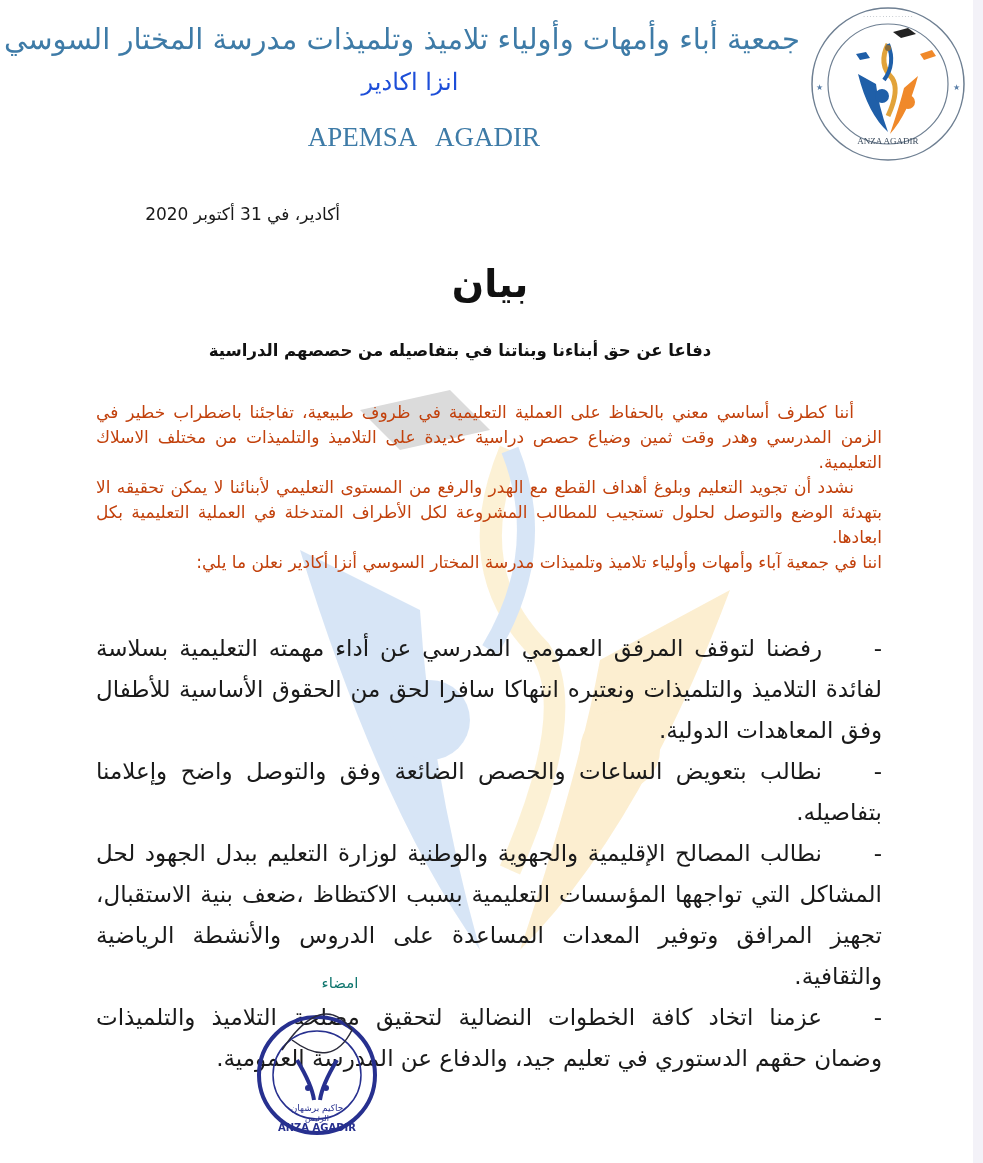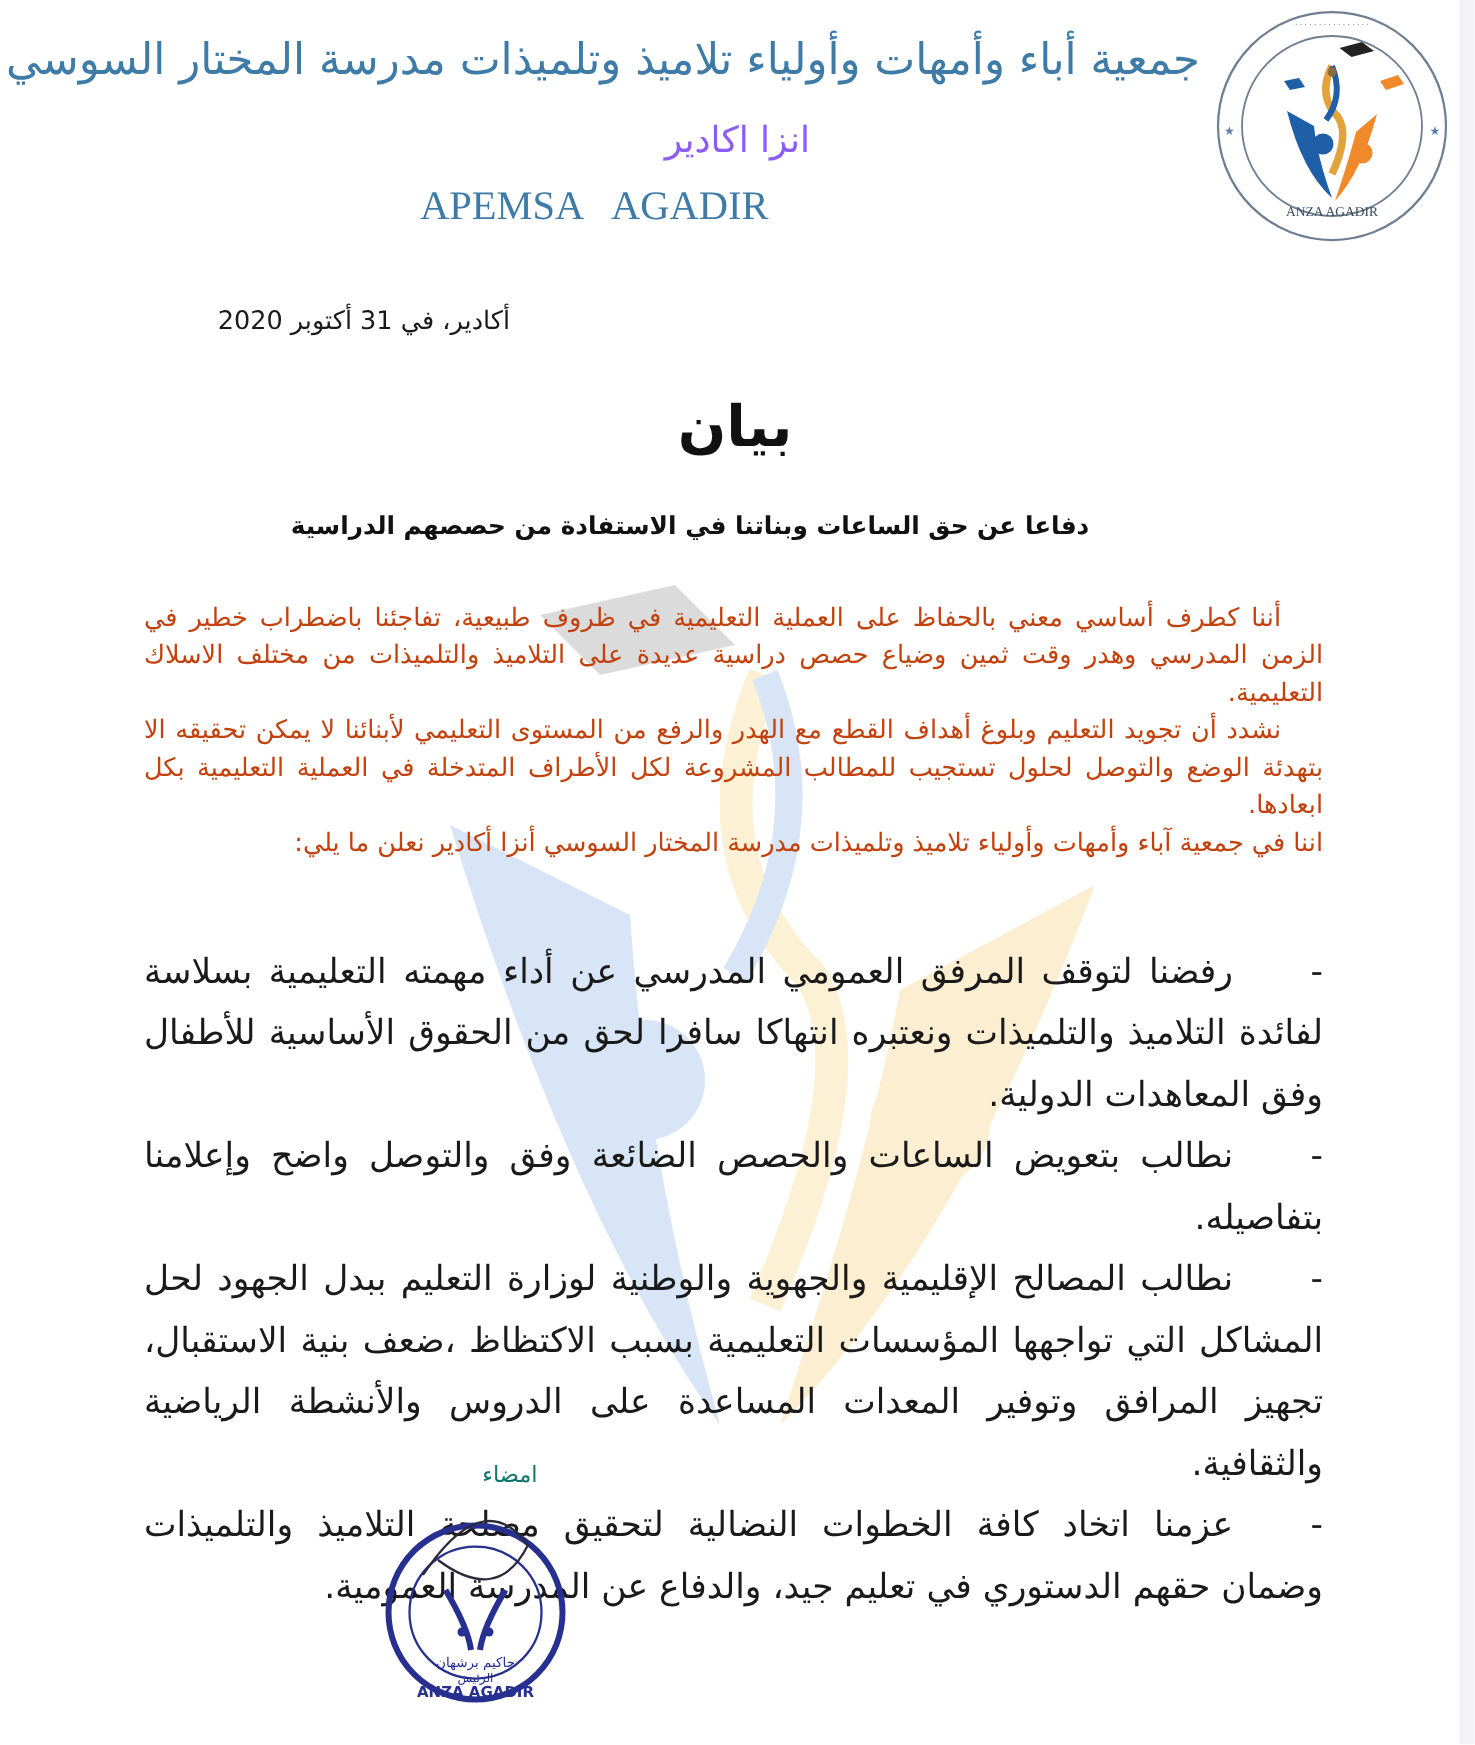--- a/index.html
+++ b/index.html
@@ -13,27 +13,27 @@
     background: #f3f2f8;
   }
   
   .org-name {
     position: absolute; top: 22px; left: 30px; width: 770px;
     text-align: center; direction: rtl;
     font-family: "DejaVu Serif", serif; font-size: 29px; color: #3e7ba7;
     white-space: nowrap; letter-spacing: -0.3px;
   }
   .org-sub {
-    position: absolute; top: 79px; left: 280px; width: 260px;
-    direction: rtl;
-    font-family: "DejaVu Serif", serif; font-size: 24px; color: #8b5cf6;
+    position: absolute; top: 68px; left: 280px; width: 260px;
+    text-align: center; direction: rtl;
+    font-family: "DejaVu Serif", serif; font-size: 24px; color: #1d4ed8;
   }
   .org-latin {
     position: absolute; top: 122px; left: 280px; width: 260px;
-    text-align: left;
+    text-align: right;
     font-family: "Liberation Serif", serif; font-size: 27px; color: #3e7ba7;
     word-spacing: 14px;
   }
   .logo {
     position: absolute; top: 4px; left: 808px; width: 160px; height: 160px;
   }
   
   .watermark {
     position: absolute; top: 390px; left: 260px; width: 520px; height: 560px;
     opacity: 0.35; pointer-events: none;
@@ -112,21 +112,21 @@
   <path d="M40,160 Q120,420 220,560 Q170,380 160,220 Z" fill="#8fb6e6"></path>
   <circle cx="170" cy="330" r="40" fill="#8fb6e6"></circle>
   <path d="M470,200 Q380,440 260,560 Q320,380 340,270 Z" fill="#f7cf7a"></path>
   <circle cx="360" cy="360" r="40" fill="#f7cf7a"></circle>
   <path d="M250,60 Q200,180 280,260 Q320,320 250,480" fill="none" stroke="#f7d88a" stroke-width="22"></path>
   <path d="M250,60 Q290,160 230,260" fill="none" stroke="#8fb6e6" stroke-width="18"></path>
 </svg>
 
 <div class="date">أكادير، في 31 أكتوبر 2020</div>
 <div class="doc-title">بيان</div>
-<div class="doc-subtitle">دفاعا عن حق الساعات وبناتنا في الاستفادة من حصصهم الدراسية</div>
+<div class="doc-subtitle">دفاعا عن حق أبناءنا وبناتنا في بتفاصيله من حصصهم الدراسية</div>
 
 <div class="paragraphs">
   <p class="indent">أننا كطرف أساسي معني بالحفاظ على العملية التعليمية في ظروف طبيعية، تفاجئنا باضطراب خطير في الزمن المدرسي وهدر وقت ثمين وضياع حصص دراسية عديدة على التلاميذ والتلميذات من مختلف الاسلاك التعليمية.</p>
   <p class="indent">نشدد أن تجويد التعليم وبلوغ أهداف القطع مع الهدر والرفع من المستوى التعليمي لأبنائنا لا يمكن تحقيقه الا بتهدئة الوضع والتوصل لحلول تستجيب للمطالب المشروعة لكل الأطراف المتدخلة في العملية التعليمية بكل ابعادها.</p>
   <p>اننا في جمعية آباء وأمهات وأولياء تلاميذ وتلميذات مدرسة المختار السوسي أنزا أكادير نعلن ما يلي:</p>
 </div>
 
 <div class="demands">
   <p class="demand"><span class="dash">-</span><span>رفضنا لتوقف المرفق العمومي المدرسي عن أداء مهمته التعليمية بسلاسة لفائدة التلاميذ والتلميذات ونعتبره انتهاكا سافرا لحق من الحقوق الأساسية للأطفال وفق المعاهدات الدولية.</span></p>
   <p class="demand"><span class="dash">-</span><span>نطالب بتعويض الساعات والحصص الضائعة وفق والتوصل واضح وإعلامنا بتفاصيله.</span></p>

